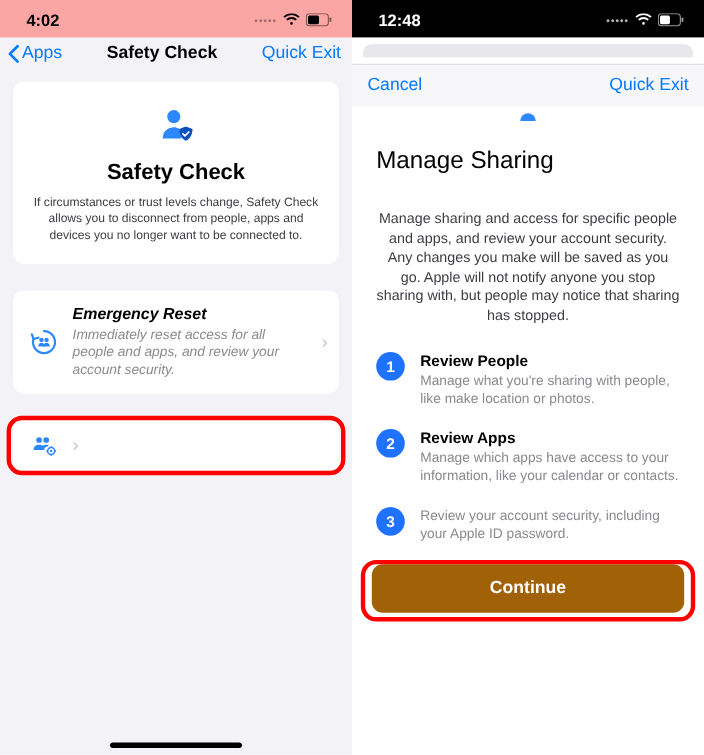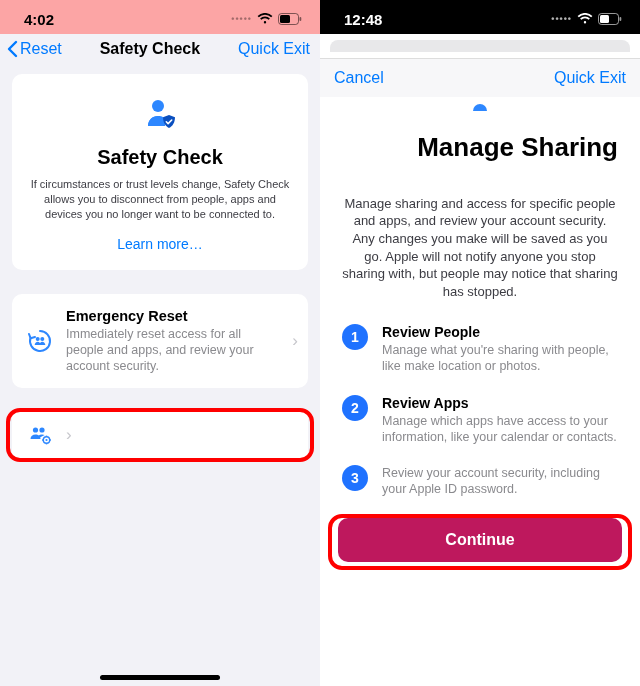--- a/index.html
+++ b/index.html
@@ -69,50 +69,50 @@
     margin: 8px 12px;
     background:#fff;
     border-radius:10px;
     padding:14px 10px 14px 14px;
     display:flex;
     align-items:center;
     gap:12px;
     position:relative;
   }
   .action-card .ico { width:28px; display:flex; justify-content:center; }
-  .action-card .txt { flex:1; }
+  .action-card .txt { flex:1;font-style:italic; }
   .action-title { font-size:14.5px; font-weight:600; color:#000; margin-bottom:2px; }
   .action-body { font-size:12.5px; color:#8a8a8e; line-height:1.3; }
   .chev { color:#c7c7cc; font-size:17px; }
 
   .highlight-red {
     position:absolute;
     border:4px solid #ff0000;
     border-radius:14px;
     pointer-events:none;
   }
 
   
   .r-body { padding: 0 22px; }
-  .r-title { font-size:26px; font-weight:700; text-align:right; margin-top:18px; line-height:1.15; }
+  .r-title { font-size:22px; font-weight:400; text-align:left; margin-top:18px; line-height:1.15; }
   .r-desc { font-size:13px; color:#3c3c43; text-align:center; line-height:1.35; margin-top:32px; }
   .steps { margin-top:24px; }
   .step { display:flex; gap:14px; margin-bottom:20px; }
   .bubble {
     width:26px; height:26px; border-radius:50%;
     background:#1f72ff; color:#fff; font-weight:600;
     display:flex; align-items:center; justify-content:center;
     font-size:14px; flex-shrink:0;
   }
   .step-title { font-size:14px; font-weight:600; color:#000; margin-bottom:2px; }
   .step-body  { font-size:12.5px; color:#8a8a8e; line-height:1.3; }
 
   .cont-btn {
     margin: 6px 18px 11px 18px;
-    background:#be185d;
+    background:#a16207;
     color:#fff;
     border-radius:10px;
     text-align:center;
     font-size:16px;
     font-weight:600;
     padding:13px 0;
   }
   .cont-wrap { position:relative; }
   .cont-wrap .highlight-red { left:8px; right:8px; top:-4px; bottom:-8px; }
 
@@ -142,39 +142,38 @@
           </svg>
       </span>
     </span>
   </div>
 
   <div class="nav">
     <span class="blue">
       <svg width="12" height="18" viewBox="0 0 12 18">
           <path d="M10 2L3 9l7 7" stroke="#007aff" stroke-width="2.4" fill="none" stroke-linecap="round" stroke-linejoin="round"></path>
         </svg>
-      <span>Reset</span>
+      <span>Apps</span>
     </span>
     <span class="title">Safety Check</span>
     <span class="blue">Quick Exit</span>
   </div>
 
   <div class="card">
     <div class="hero-ico">
       <svg width="38" height="38" viewBox="0 0 38 38">
         <circle cx="17" cy="10" r="6" fill="#2d87ff"></circle>
         <path d="M7 30c0-6 4.5-10 10-10 2 0 3.8.5 5.3 1.5" fill="#2d87ff"></path>
         <path d="M7 30c0-6 4.5-10 10-10 2 0 3.8.5 5.3 1.5L24 24v6H7z" fill="#2d87ff"></path>
         <path d="M28 19l6 2.2c0 5-2.4 9-6 10.8-3.6-1.8-6-5.8-6-10.8L28 19z" fill="#0a4fbf"></path>
         <path d="M25.3 25.8l1.8 1.8 3.6-3.6" stroke="#fff" stroke-width="1.6" fill="none" stroke-linecap="round" stroke-linejoin="round"></path>
       </svg>
     </div>
     <div class="hero-title">Safety Check</div>
     <div class="hero-body">If circumstances or trust levels change, Safety Check allows you to disconnect from people, apps and devices you no longer want to be connected to.</div>
-    <div class="learn">Learn more…</div>
   </div>
 
   <div class="action-card" style="margin-top:24px;">
     <span class="ico">
       <svg width="26" height="26" viewBox="0 0 26 26">
         <path d="M13 3a10 10 0 11-9.5 6.9" stroke="#2d87ff" stroke-width="2" fill="none" stroke-linecap="round"></path>
         <path d="M2 6l1.6 4.2L8 9" stroke="#2d87ff" stroke-width="2" fill="none" stroke-linecap="round" stroke-linejoin="round"></path>
         <circle cx="10.7" cy="11" r="2" fill="#2d87ff"></circle>
         <circle cx="15.3" cy="11" r="2" fill="#2d87ff"></circle>
         <path d="M7.7 17c0-2 1.5-3.3 3-3.3s3 1.3 3 3.3" fill="#2d87ff"></path>

